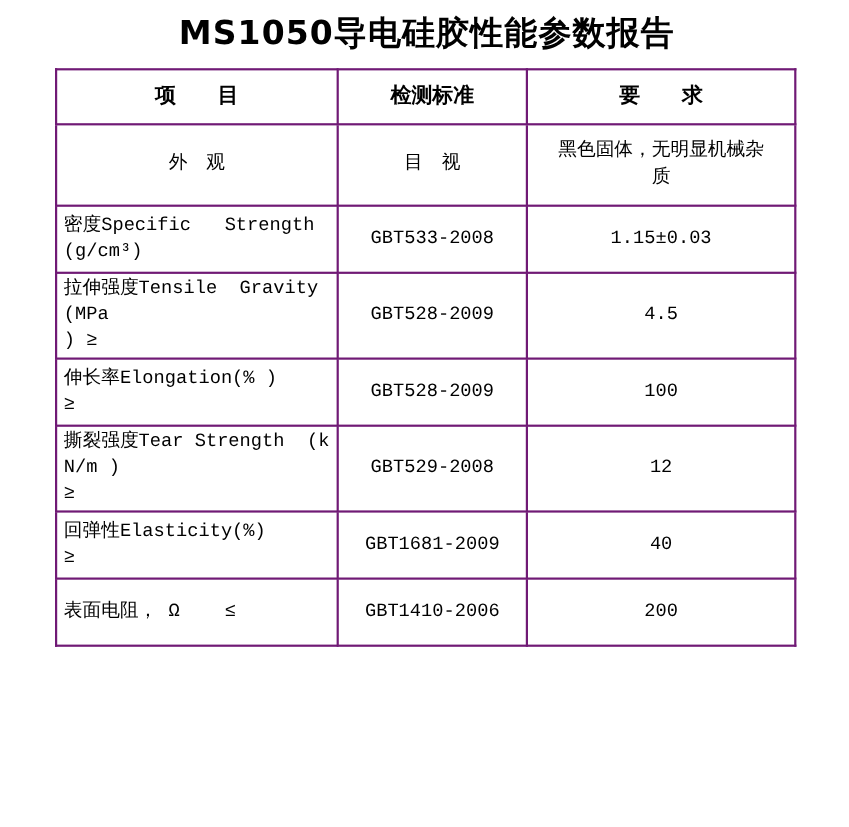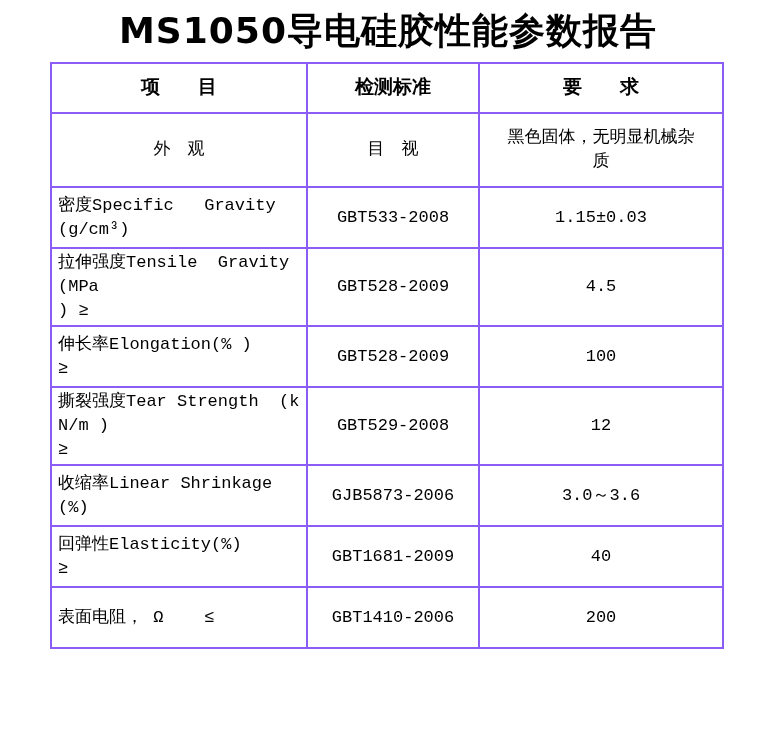--- a/index.html
+++ b/index.html
@@ -17,38 +17,38 @@
     color: #000000;
   }
   .doc-title {
     margin: 0;
     padding-top: 13px;
     width: 672px;
     margin-left: 52px;
     text-align: center;
     font-family: "DejaVu Sans", "Liberation Sans", sans-serif;
     font-weight: bold;
-    font-size: 36px;
+    font-size: 30px;
     line-height: 36px;
     letter-spacing: 1px;
     white-space: nowrap;
   }
   table.report {
     border-collapse: collapse;
     table-layout: fixed;
     width: 672px;
     margin: 13px 0 0 50px;
     background: #ffffff;
   }
   table.report col.c1 { width: 256px; }
   table.report col.c2 { width: 172px; }
   table.report col.c3 { width: 244px; }
   table.report th,
   table.report td {
-    border: 2px solid #8b5cf6;
+    border: 2px solid #701a75;
     font-size: 17px;
     line-height: 24px;
     vertical-align: middle;
     padding: 2px 6px;
     white-space: pre-wrap;
     word-break: break-all;
     overflow: hidden;
   }
   table.report thead tr { height: 50px; }
   table.report tbody tr { height: 61px; }
@@ -83,21 +83,21 @@
       </tr>
     </thead>
     <tbody>
       <tr class="tall">
         <td class="item-cell centered">外　观</td>
         <td class="mid-cell">目　视</td>
         <td class="req-cell">黑色固体，无明显机械杂
 质</td>
       </tr>
       <tr>
-        <td class="item-cell">密度Specific   Gravity
+        <td class="item-cell">密度Specific   Strength
 (g/cm³)</td>
         <td class="mid-cell">GBT533-2008</td>
         <td class="req-cell">1.15±0.03</td>
       </tr>
       <tr>
         <td class="item-cell">拉伸强度Tensile  Gravity (MPa
 ) ≥</td>
         <td class="mid-cell">GBT528-2009</td>
         <td class="req-cell">4.5</td>
       </tr>
@@ -106,25 +106,20 @@
         <td class="mid-cell">GBT528-2009</td>
         <td class="req-cell">100</td>
       </tr>
       <tr>
         <td class="item-cell">撕裂强度Tear Strength  (kN/m )
 ≥</td>
         <td class="mid-cell">GBT529-2008</td>
         <td class="req-cell">12</td>
       </tr>
       <tr>
-        <td class="item-cell">收缩率Linear Shrinkage(%)</td>
-        <td class="mid-cell">GJB5873-2006</td>
-        <td class="req-cell">3.0～3.6</td>
-      </tr>
-      <tr>
         <td class="item-cell">回弹性Elasticity(%)
 ≥</td>
         <td class="mid-cell">GBT1681-2009</td>
         <td class="req-cell">40</td>
       </tr>
       <tr>
         <td class="item-cell">表面电阻， Ω    ≤</td>
         <td class="mid-cell">GBT1410-2006</td>
         <td class="req-cell">200</td>
       </tr>

